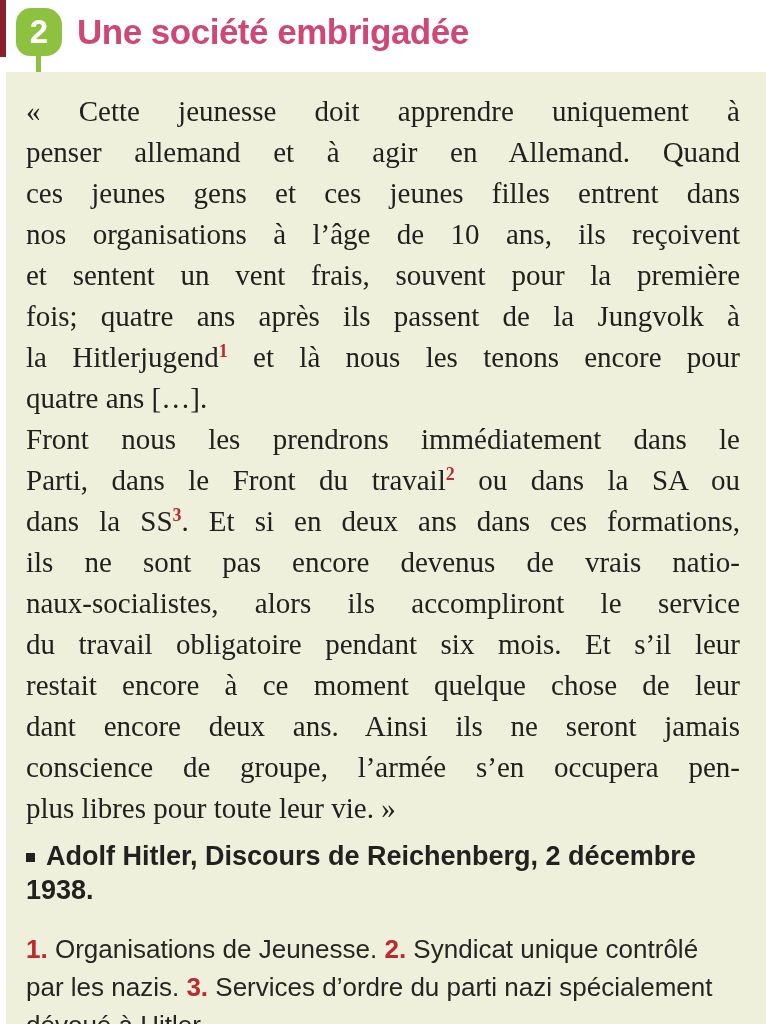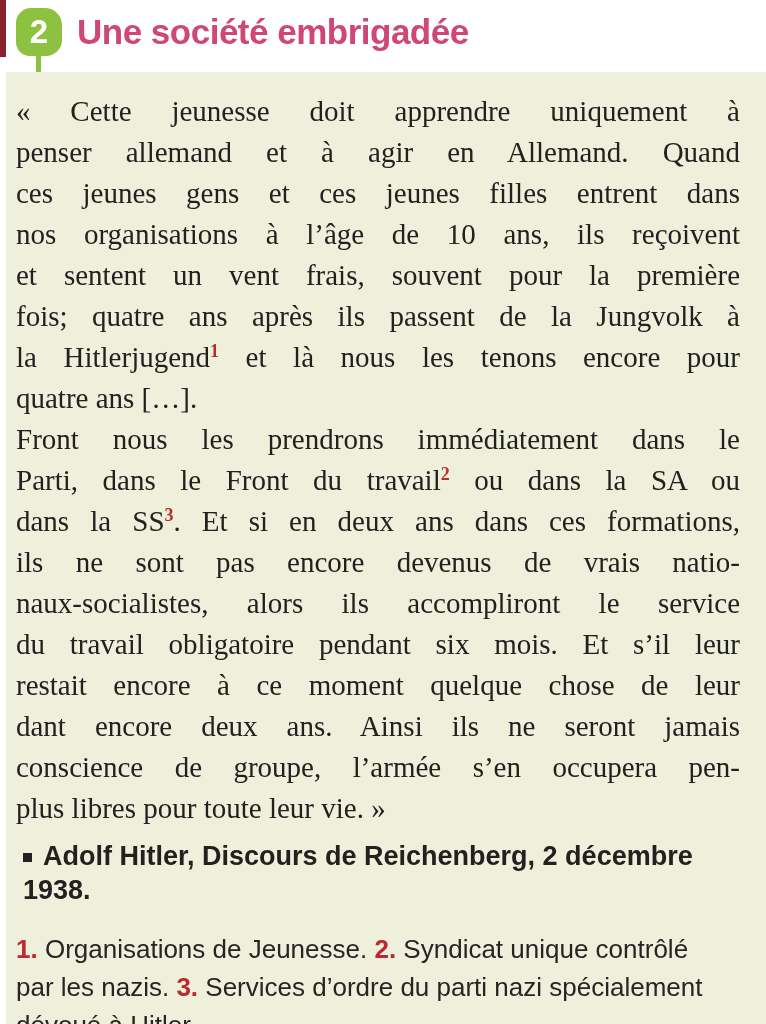--- a/index.html
+++ b/index.html
@@ -38,21 +38,21 @@
   .title{
     margin:0;
     color:var(--pink,#cf4777);
     font-size:35px;font-weight:700;letter-spacing:-0.5px;
     font-family:"Liberation Sans",sans-serif;
   }
   .panel{
     position:absolute;left:6px;top:72px;right:0;bottom:0;
     background:var(--panel,#eef0db);
     box-sizing:border-box;
-    padding:19px 26px 0 10px;
+    padding:19px 26px 0 20px;
   }
   .quote{
     font-family:"Liberation Serif",serif;
     font-size:29px;line-height:41px;
     color:var(--text,#222120);
   }
   .qline{
     text-align:justify;
     text-align-last:justify;
   }
@@ -61,21 +61,21 @@
     text-align-last:left;
   }
   .sup{
     color:var(--red,#bb2a2e);
     font-size:0.62em;
     position:relative;top:-0.55em;
     line-height:0;
     font-weight:700;
   }
   .source{
-    margin:11px 0 0 7px;
+    margin:11px 0 0 0;
     font-family:"Liberation Sans",sans-serif;
     font-weight:700;font-size:27px;line-height:1.25;
     color:var(--text,#222120);
   }
   .bullet{
     display:inline-block;width:9px;height:9px;
     background:var(--text,#222120);
     margin-right:11px;
     vertical-align:3px;
   }

